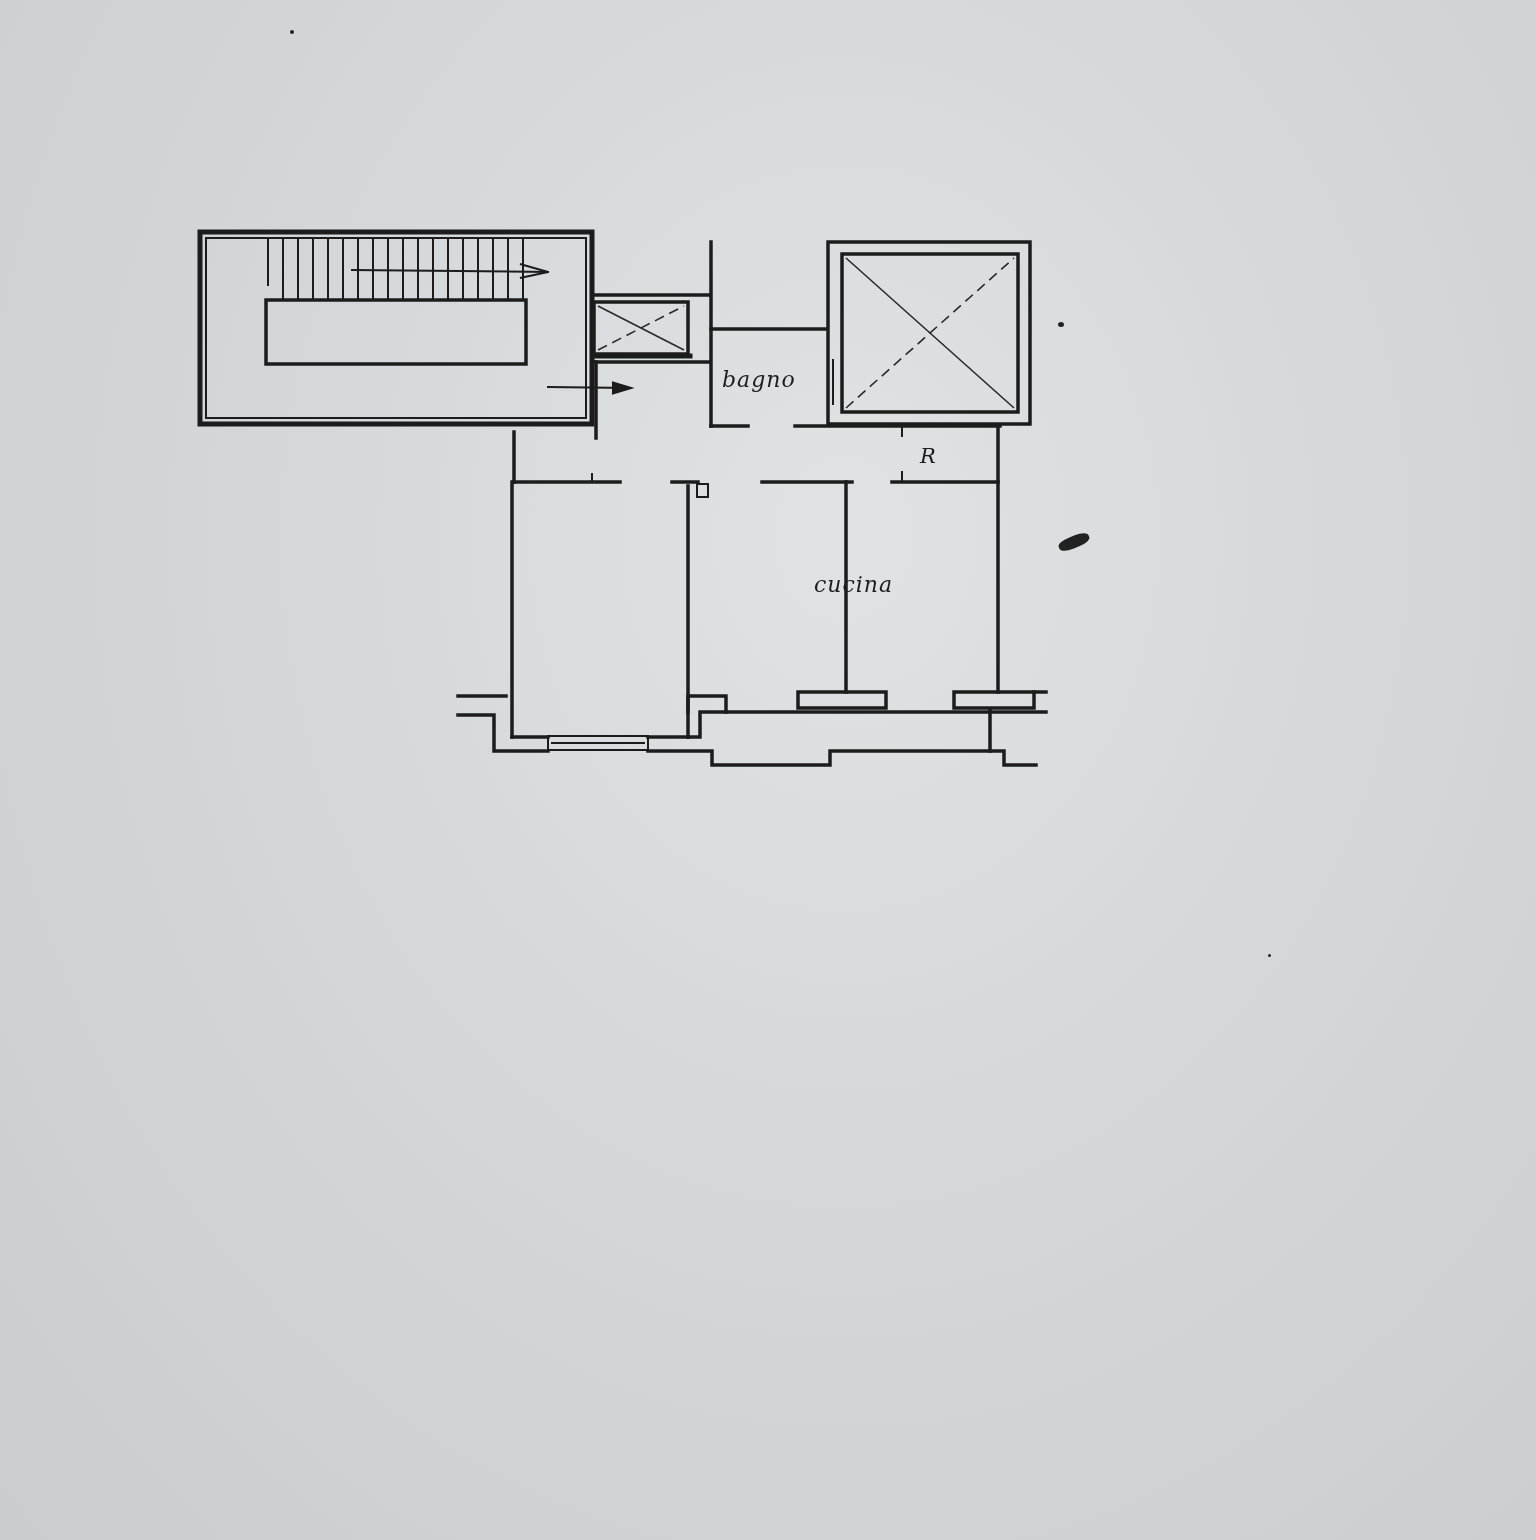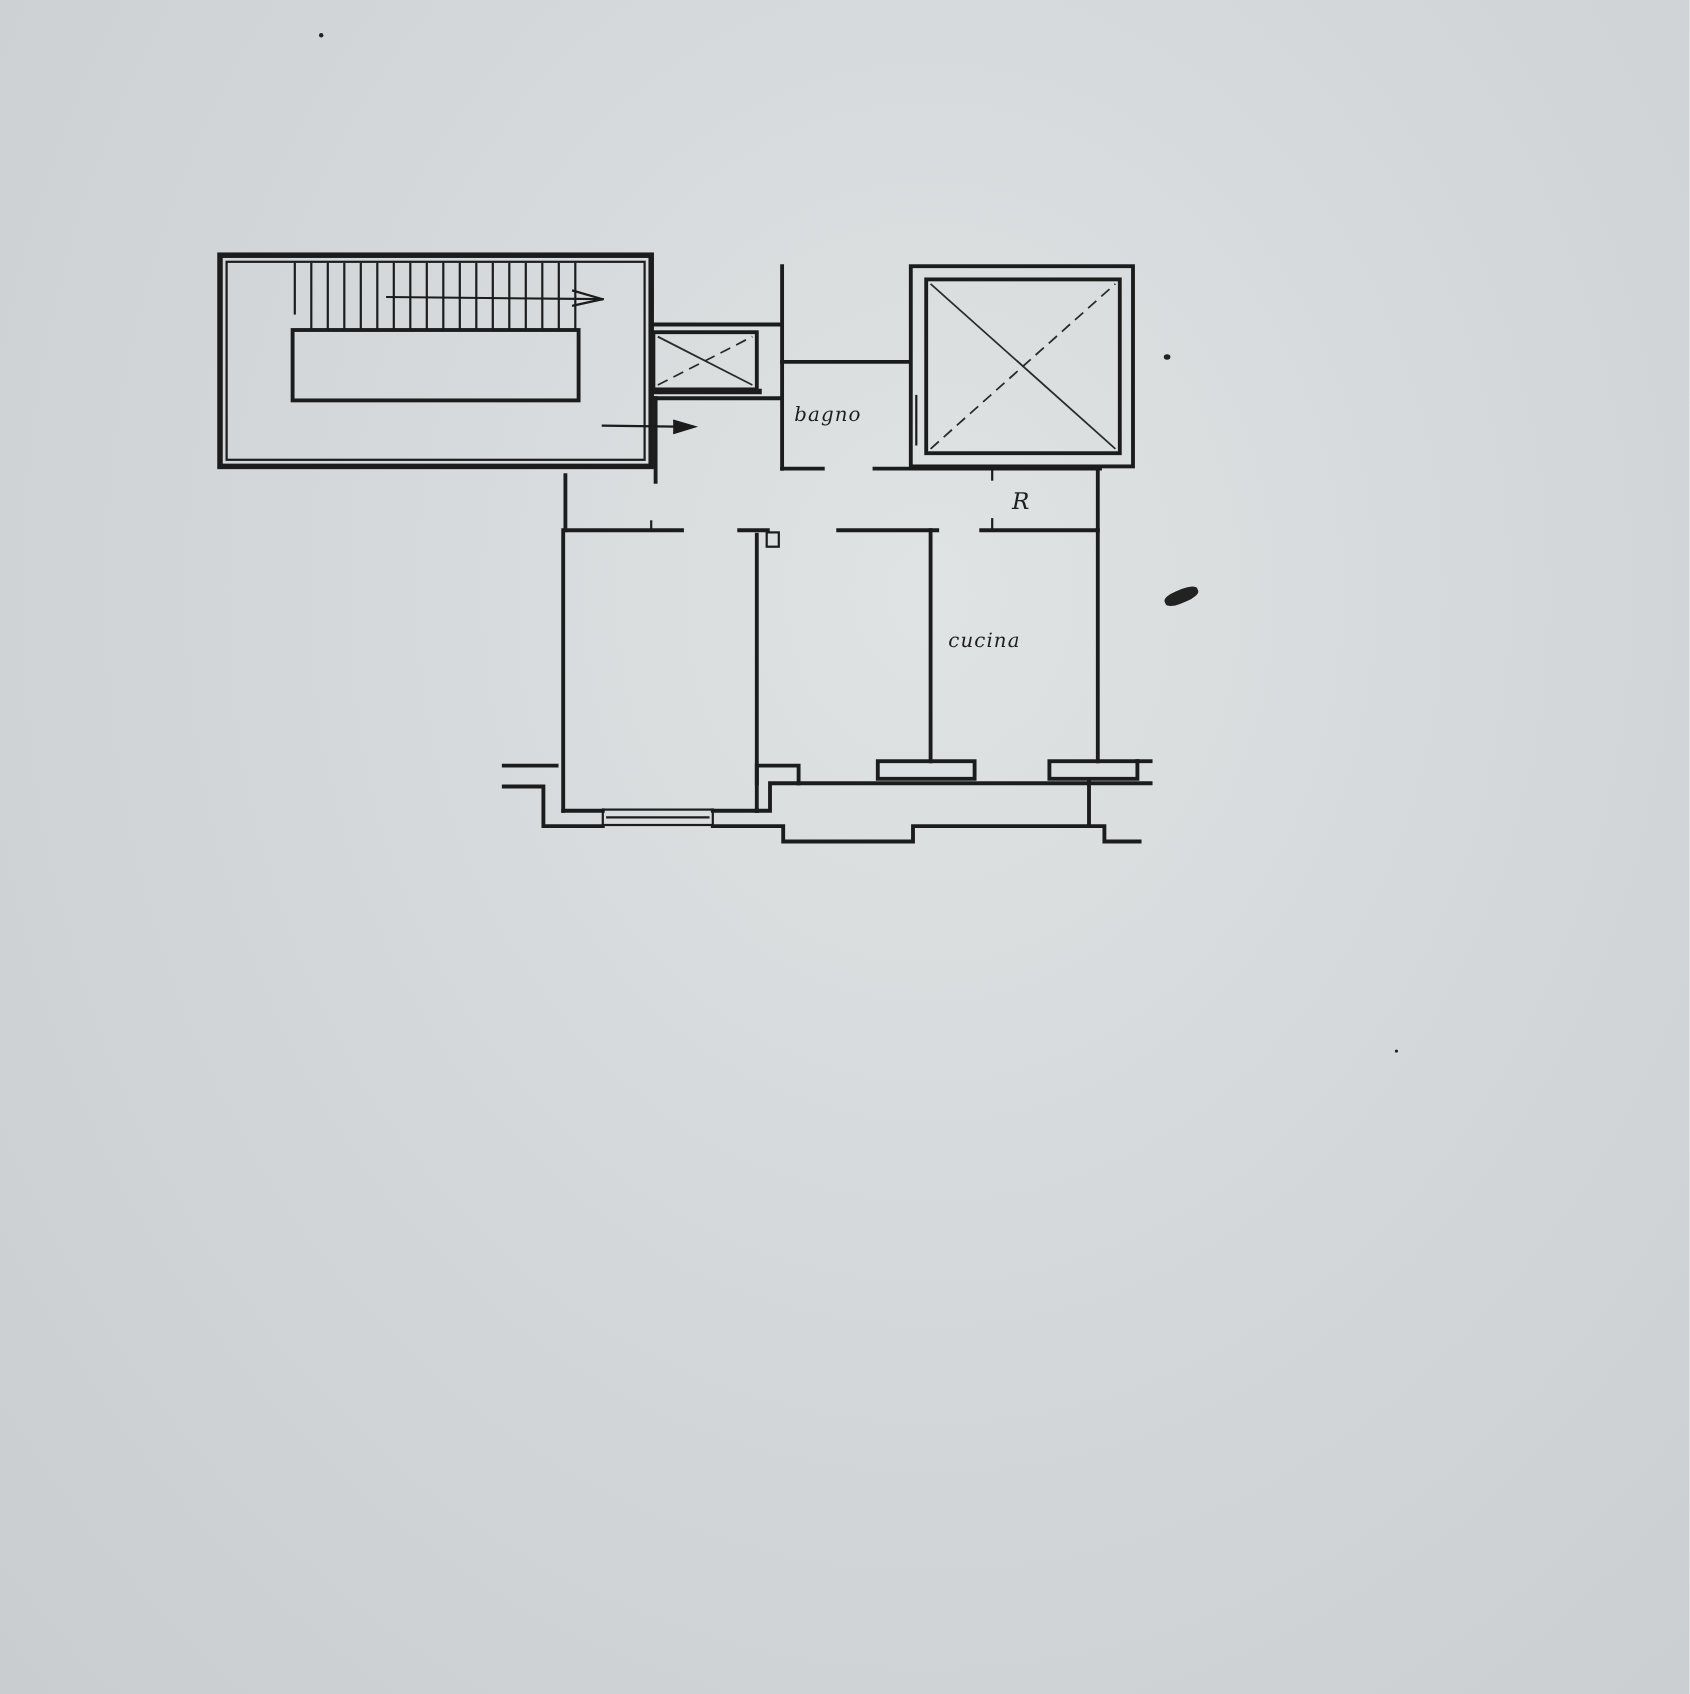--- a/index.html
+++ b/index.html
@@ -14,21 +14,21 @@
     .w-thick { stroke-width: 5; }
     .w-med { stroke-width: 3.5; }
     .w-thin { stroke-width: 2; }
     .cross { stroke: #2a2a2a; stroke-width: 1.6; fill: none; }
     .dash { stroke-dasharray: 10 6; }
     .label {
       position: absolute;
       font-family: "DejaVu Serif", serif;
       font-style: italic;
       color: #1e1e1e;
-      font-size: 18px;
+      font-size: 22px;
       letter-spacing: 1px;
     }
     .speck { position: absolute; background: #222; border-radius: 50%; }
   </style>
 </head>
 <body>
 
 <svg id="plan" width="1536" height="1540" viewBox="0 0 1536 1540">
 
   <g>
@@ -125,18 +125,18 @@
     <polyline class="wall w-med" points="688,712 688,696 726,696 726,712"></polyline>
     <rect class="wall w-med" x="798" y="692" width="88" height="16"></rect>
     <rect class="wall w-med" x="954" y="692" width="80" height="16"></rect>
     <line class="wall w-med" x1="1034" y1="692" x2="1046" y2="692"></line>
     <polyline class="wall w-med" points="990,751 1004,751 1004,765 1036,765"></polyline>
   </g>
 </svg>
 
 <div class="label" style="left:722px; top:367px;">bagno</div>
 <div class="label" style="left:920px; top:444px; font-size:21px;">R</div>
-<div class="label" style="left:862px; top:572px;">cucina</div>
+<div class="label" style="left:814px; top:572px;">cucina</div>
 
 <div class="speck" style="left:1058px; top:322px; width:6px; height:5px;"></div>
 <div class="speck" style="left:1058px; top:536px; width:32px; height:12px; transform:rotate(-22deg); border-radius:40%;"></div>
 <div class="speck" style="left:290px; top:30px; width:4px; height:4px;"></div>
 <div class="speck" style="left:1268px; top:954px; width:3px; height:3px;"></div>
 
 </body></html>

